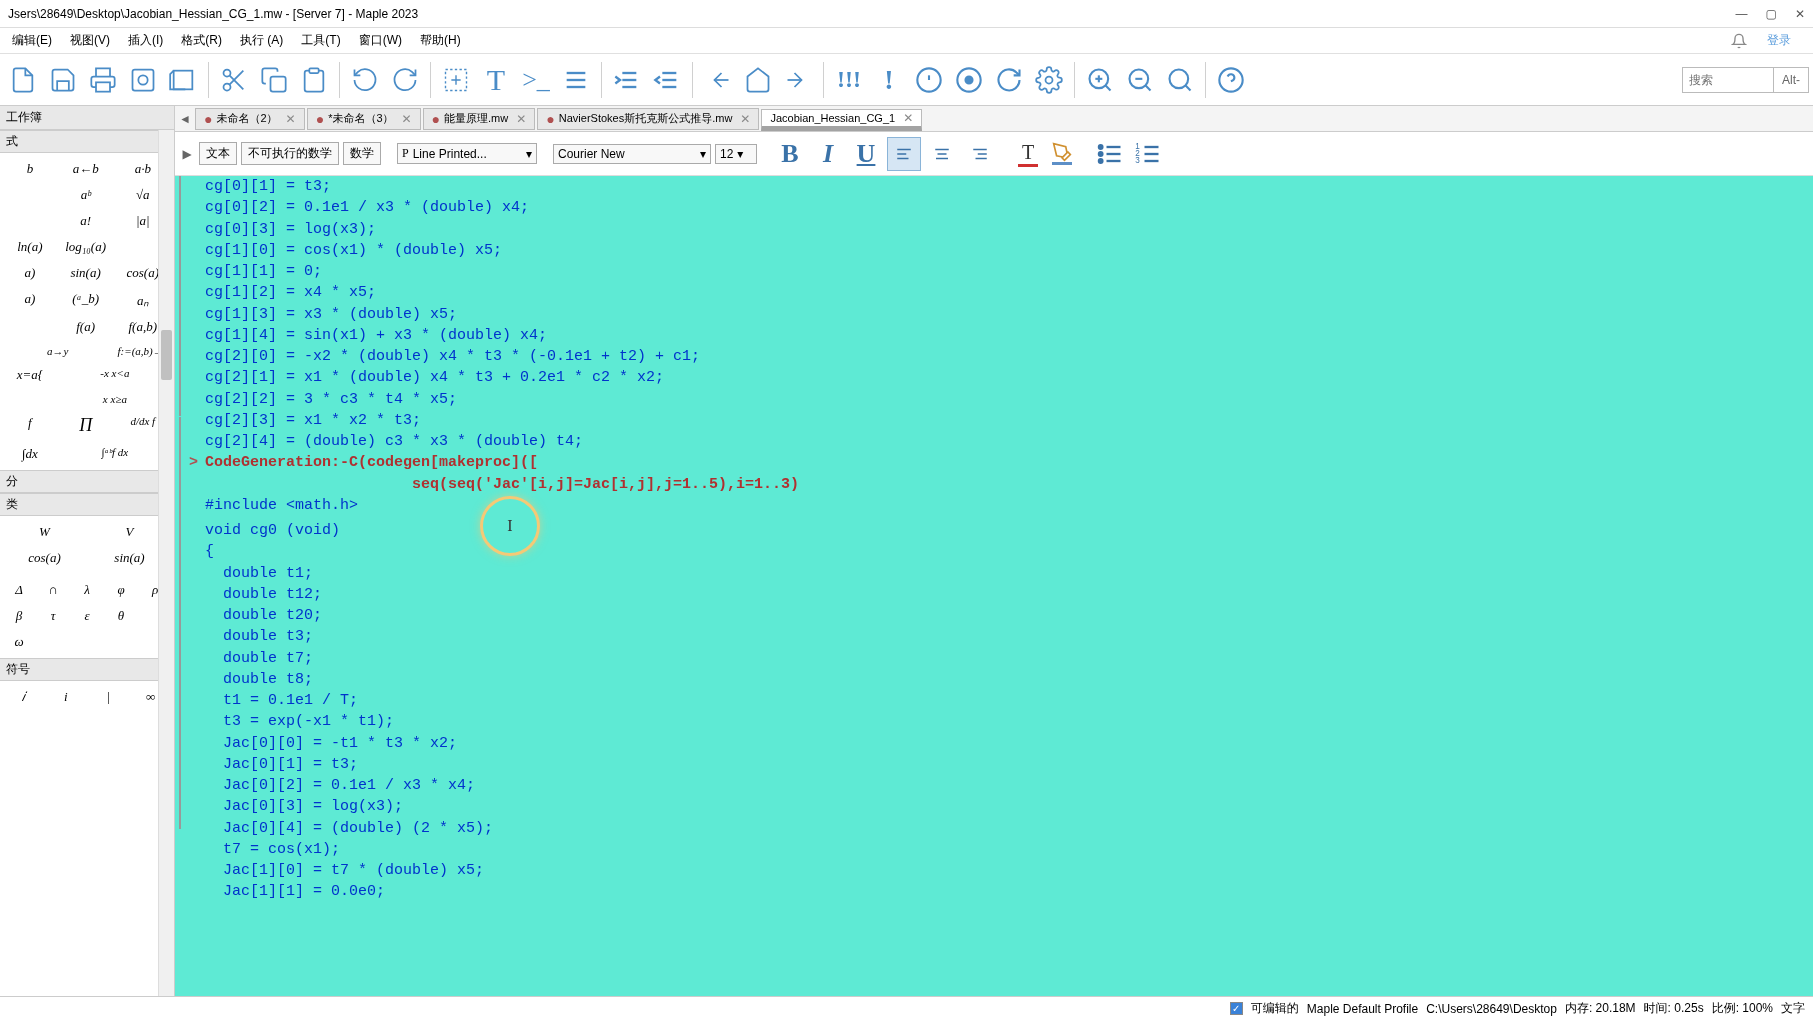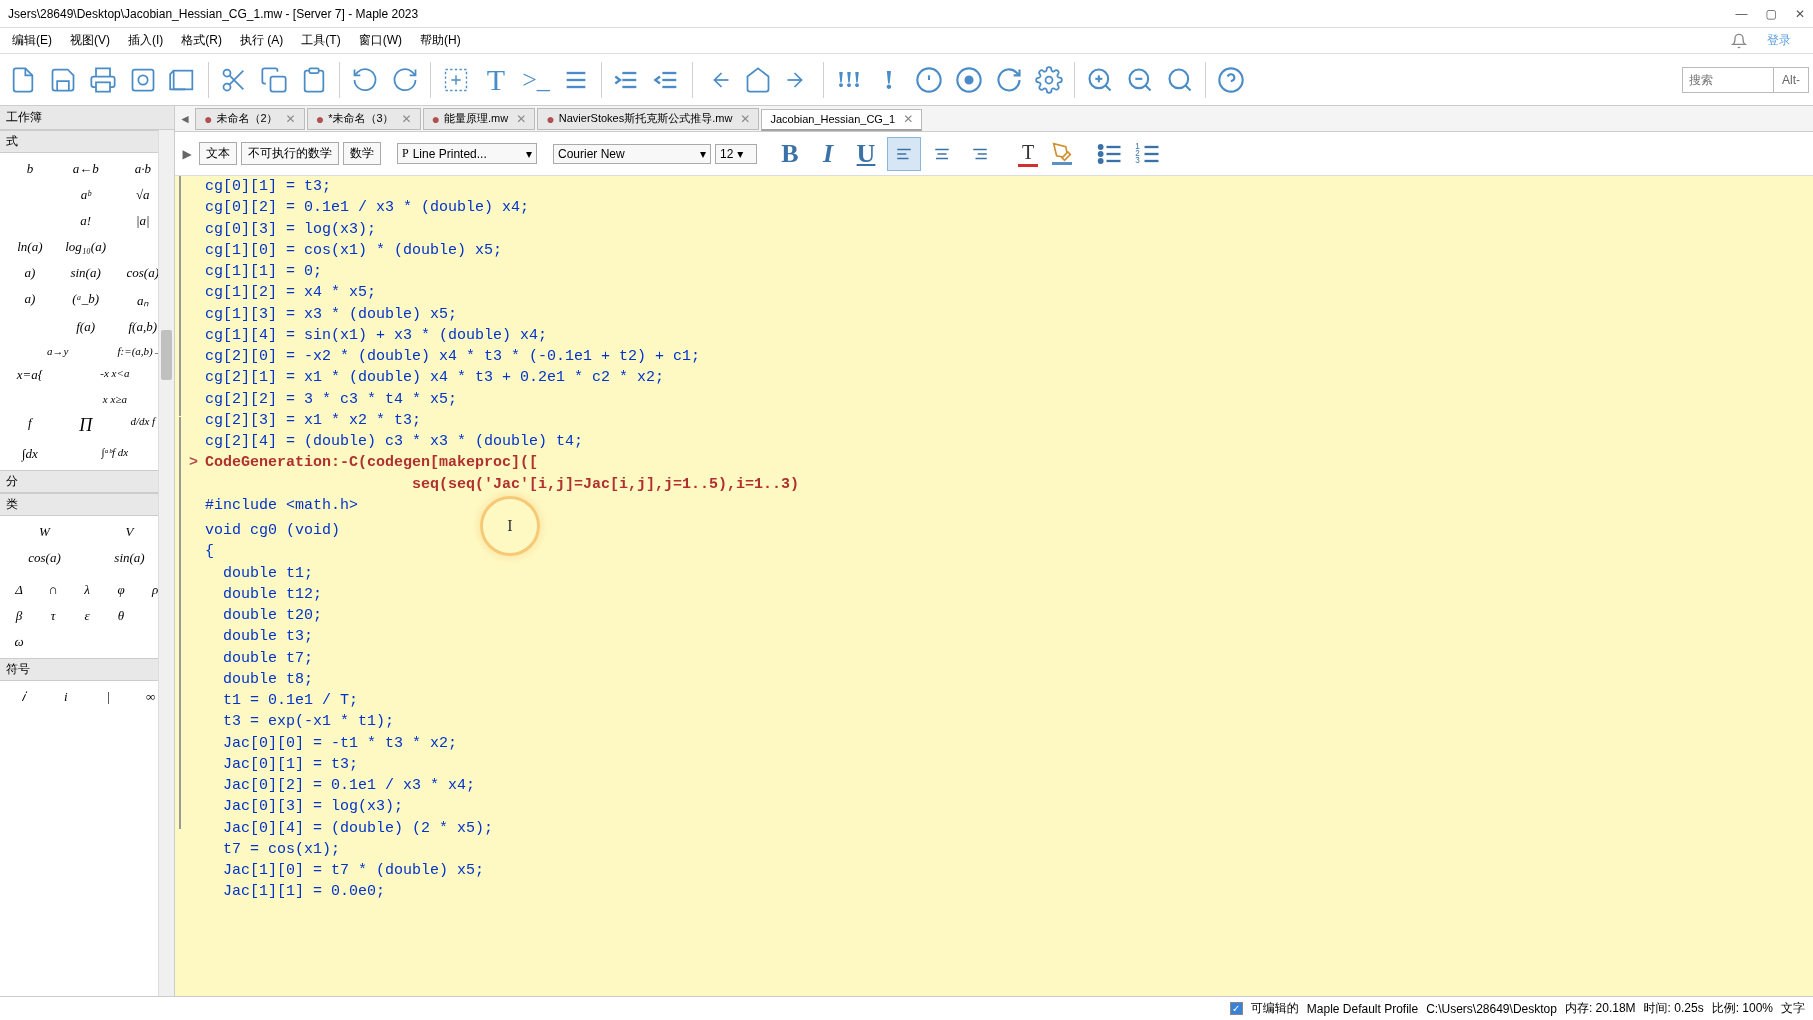--- a/index.html
+++ b/index.html
@@ -24,37 +24,37 @@
 .lp-section { background: #e8e8e8; padding: 2px 6px; border-bottom: 1px solid #ccc; border-top: 1px solid #ccc; font-size: 12px; }
 .palette { padding: 4px; display: grid; grid-template-columns: 1fr 1fr 1fr; gap: 2px 4px; font-size: 13px; font-style: italic; font-family: 'Times New Roman', serif; flex-shrink: 0; }
 .palette div { text-align: center; padding: 4px 2px; cursor: pointer; white-space: nowrap; }
 .palette-scroll { overflow-y: auto; max-height: 420px; }
 .lp-scroll { position: absolute; right: 0; top: 24px; width: 16px; bottom: 0; background: #f0f0f0; border-left: 1px solid #ddd; }
 .lp-scroll-thumb { position: absolute; left: 2px; right: 2px; top: 200px; height: 50px; background: #c0c0c0; border-radius: 2px; }
 .content { flex: 1; display: flex; flex-direction: column; background: #fff; }
 .tabs { display: flex; align-items: center; height: 26px; background: #f4f4f4; border-bottom: 1px solid #ccc; }
 .tab-arrow { width: 20px; height: 20px; display: flex; align-items: center; justify-content: center; color: #666; cursor: pointer; }
 .tab { display: flex; align-items: center; padding: 0 8px; height: 22px; gap: 4px; border: 1px solid #bbb; background: #e8e8e8; font-size: 11px; cursor: pointer; margin-right: 2px; }
-.tab.active { background: #fff; border-bottom: 2px solid #a3a3a3; position: relative; top: 1px; }
+.tab.active { background: #fff; border-bottom: 5px solid #a3a3a3; position: relative; top: 1px; }
 .tab .dot { color: #b05050; font-size: 14px; line-height: 1; }
 .tab .close { color: #888; font-size: 12px; margin-left: 4px; }
 .context-toolbar { display: flex; align-items: center; height: 44px; background: #fff; border-bottom: 1px solid #ddd; padding: 0 4px; gap: 4px; }
 .ctx-arrow { width: 16px; height:34px; display:flex; align-items:center; justify-content:center; color:#666; cursor:pointer; }
 .ctx-btn { padding: 2px 6px; border: 1px solid #aaa; background: #f8f8f8; font-size: 12px; cursor: pointer; }
 .ctx-select { border: 1px solid #aaa; background: #f8f8f8; font-size: 12px; padding: 2px 4px; display: flex; align-items: center; gap: 4px; cursor: pointer; }
 .ctx-select.style { width: 140px; }
 .ctx-select.font { width: 158px; }
 .ctx-select.size { width: 42px; }
 .fmt-btn { width: 34px; height: 34px; display: flex; align-items: center; justify-content: center; font-family: 'Times New Roman', serif; font-size: 26px; font-weight: bold; color: #3a72a8; cursor: pointer; }
 .fmt-btn.italic { font-style: italic; }
 .fmt-btn.underline { text-decoration: underline; }
 .align-btn, .list-btn { width: 34px; height: 34px; display: flex; align-items: center; justify-content: center; color: #3a72a8; cursor: pointer; }
 .align-btn.active { background: #d6e6f4; border: 1px solid #8ab4d8; }
 .color-btn { width:30px; height:34px; display:flex; flex-direction:column; align-items:center; justify-content:center; cursor:pointer; }
-.editor { flex: 1; overflow: auto; background: #fef9c3; padding: 0; position: relative; }
+.editor { flex: 1; overflow: auto; background: #5eead4; padding: 0; position: relative; }
 .code { font-family: 'Courier New', monospace; font-size: 15px; line-height: 1.15; padding: 2px 0 2px 30px; white-space: pre; color: #0033cc; position: relative; }
 .prompt-marker { position: absolute; left: 14px; color: #b05050; font-weight: bold; font-family: 'Courier New', monospace; }
 .code-red { color: #b03030; font-weight: bold; }
 .highlight-ring { position: absolute; width: 60px; height: 60px; border: 3px solid #f5c976; border-radius: 50%; box-shadow: 0 0 10px rgba(245,200,118,0.6); pointer-events: none; }
 .highlight-ring::after { content: 'I'; position: absolute; top: 50%; left: 50%; transform: translate(-50%,-50%); color: #333; font-family: serif; font-size: 16px; }
 .bracket-line { position: absolute; left: 4px; width: 2px; background: #999; }
 .statusbar { height: 24px; background: #fff; border-top: 1px solid #ccc; display: flex; align-items: center; padding: 0 8px; font-size: 12px; gap: 8px; }
 .statusbar .spacer { flex: 1; }
 .checkbox { width: 13px; height: 13px; border: 1px solid #888; background: #3a82d8; display: inline-flex; align-items: center; justify-content: center; }
 .checkbox::after { content: '✓'; color: #fff; font-size: 10px; }

